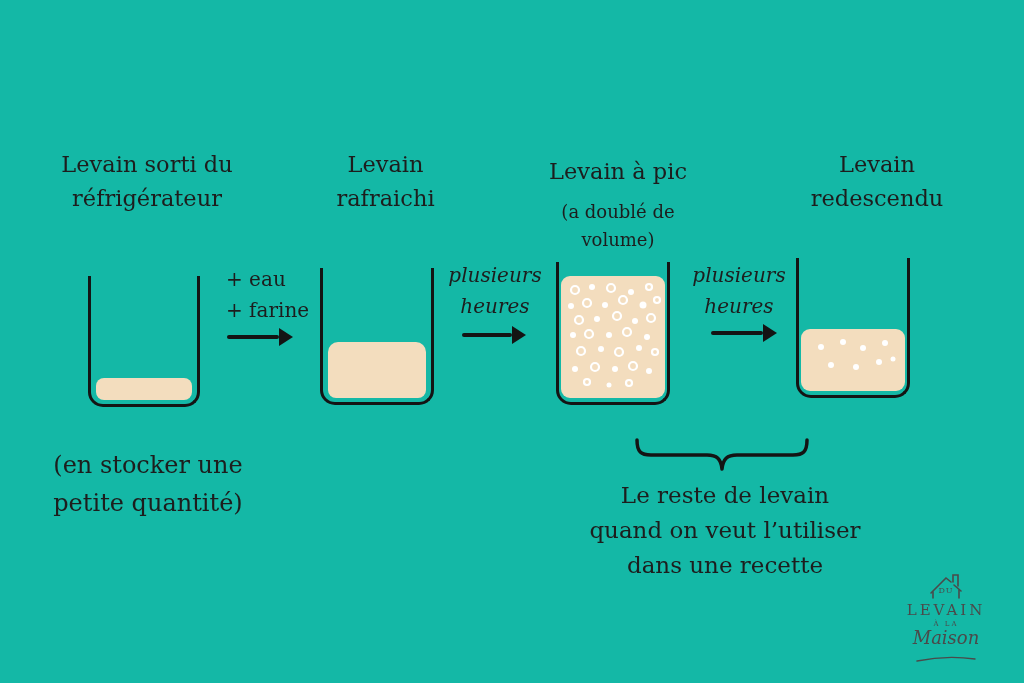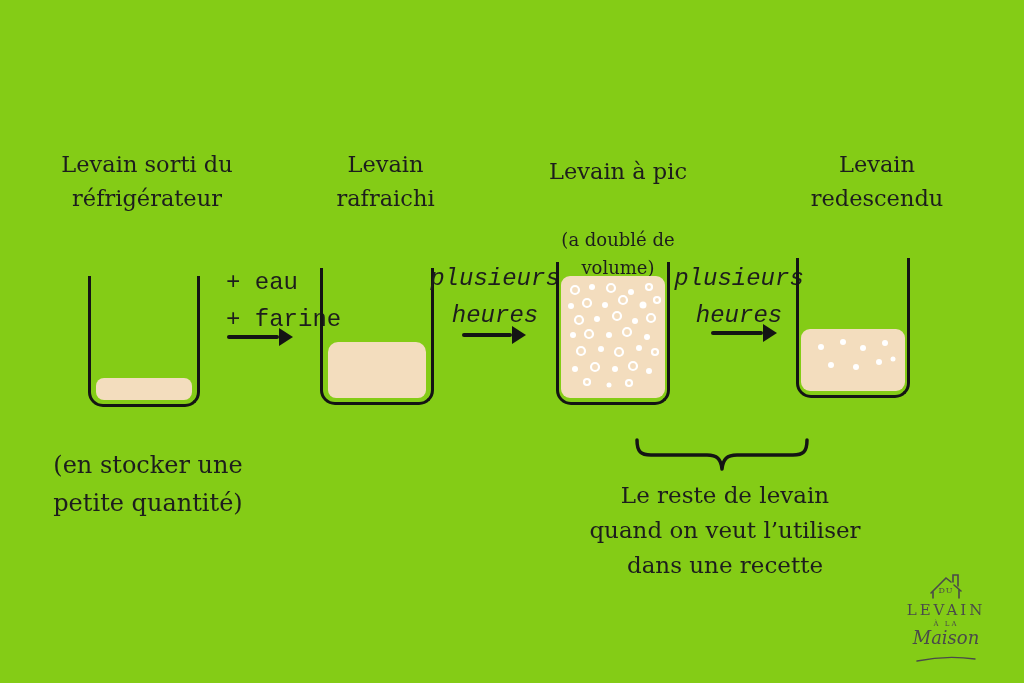--- a/index.html
+++ b/index.html
@@ -1,25 +1,25 @@
 <!DOCTYPE html>
 <html><head>
 <meta charset="utf-8">
 <style>
   html,body { margin:0; padding:0; background:#ffffff; }
   .canvas {
-    position:relative; width:1024px; height:683px; background:#84cc16;
+    position:relative; width:1024px; height:683px; background:#14b8a6;
     font-family:"DejaVu Serif", serif; color:#1d1d1d; overflow:hidden;
   }
   .abs { position:absolute; }
   .pre { white-space:pre-line; }
   .title { font-size:22.5px; text-align:center; line-height:1.5; }
   .subtitle { font-size:18px; text-align:center; line-height:1.55; }
   .note { font-size:24px; text-align:center; line-height:1.6; }
-  .arrow-label { font-size:24px; line-height:1.55;font-family:Liberation Mono, monospace; }
+  .arrow-label { font-size:20px; line-height:1.55; }
   .italic { font-style:italic; }
   .jar {
     box-sizing:border-box; position:absolute;
     border:3px solid #141414; border-top:none;
     border-radius:0 0 15px 15px; background:transparent;
   }
   .levain {
     position:absolute; background:#f3ddbe;
   }
   .arrow { position:absolute; height:4px; background:#141414; border-radius:2px; }
@@ -37,21 +37,21 @@
 </head>
 <body>
 
 <div class="canvas">
 
   <div class="abs title pre" style="left:33px; top:148px; width:228px;">Levain sorti du
 réfrigérateur</div>
   <div class="abs title pre" style="left:303px; top:148px; width:165px;">Levain
 rafraichi</div>
   <div class="abs title" style="left:520px; top:155px; width:196px;">Levain à pic</div>
-  <div class="abs subtitle pre" style="left:520px; top:198px; width:196px;margin-top:28px;">(a doublé de
+  <div class="abs subtitle pre" style="left:520px; top:198px; width:196px;">(a doublé de
 volume)</div>
   <div class="abs title pre" style="left:783px; top:148px; width:188px;">Levain
 redescendu</div>
 
   <div class="jar" style="left:88px; top:276px; width:112px; height:131px;">
     <div class="levain" style="left:5px; right:5px; bottom:4px; height:22px; border-radius:8px;"></div>
   </div>
 
   <div class="abs arrow-label pre" style="left:226px; top:264px; text-align:left;">+ eau
 + farine</div>

